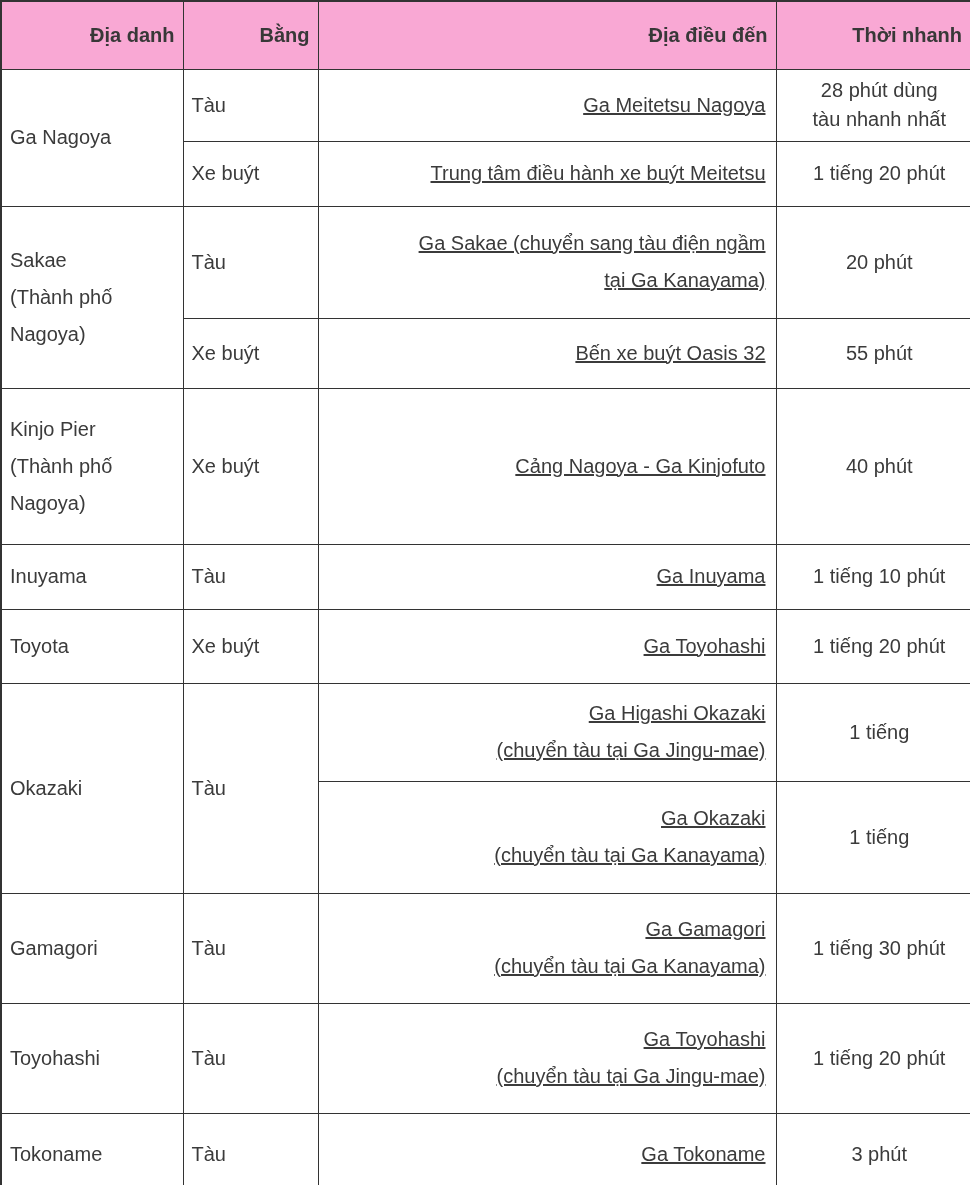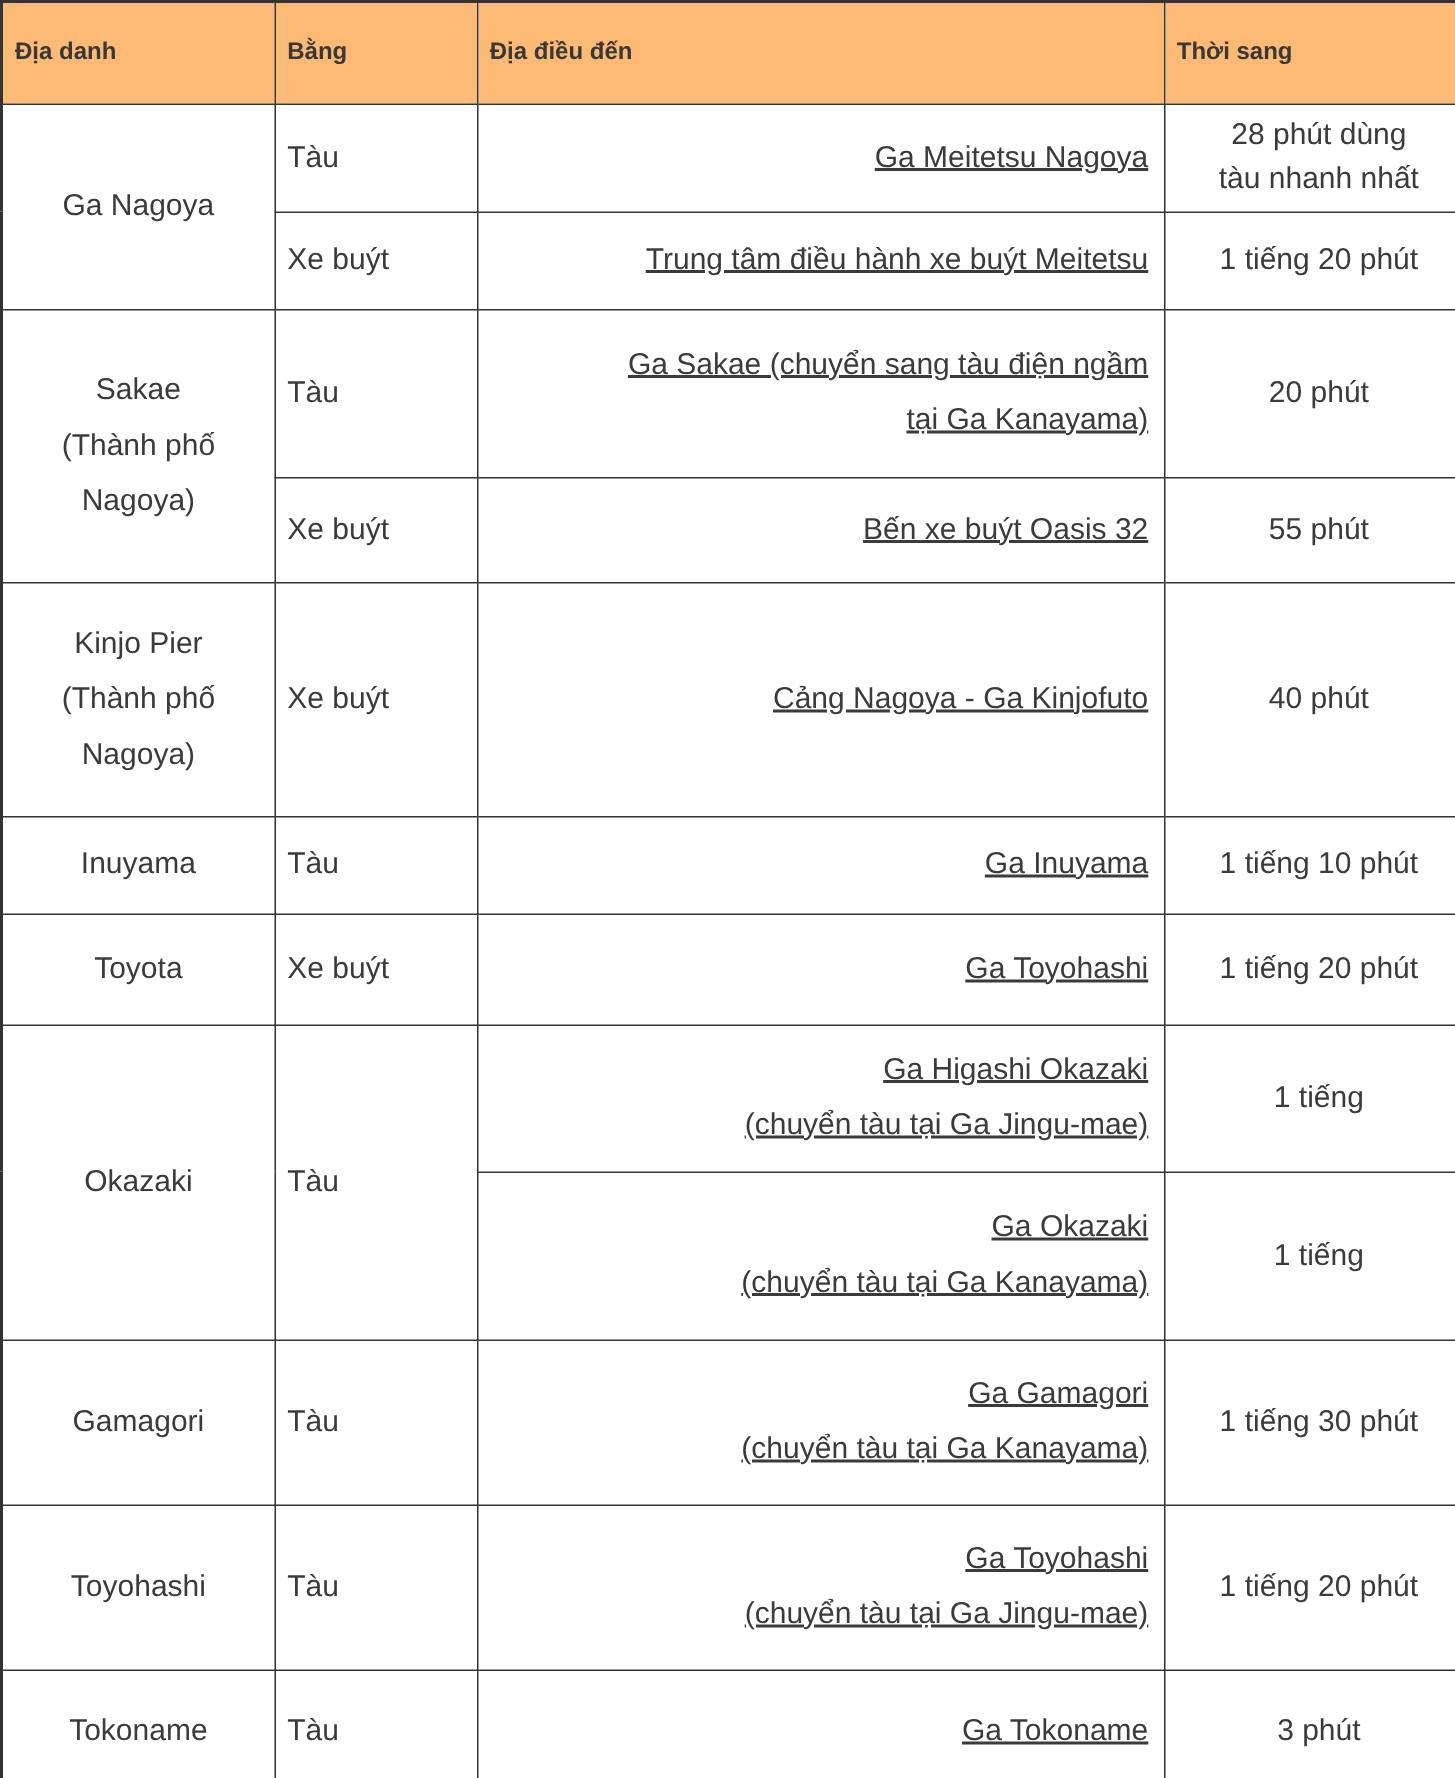--- a/index.html
+++ b/index.html
@@ -19,28 +19,27 @@
   }
   .transit-table th,
   .transit-table td {
     border: 1px solid #333333;
     vertical-align: middle;
     white-space: pre-line;
     overflow: hidden;
     padding: 4px 8px;
   }
   .transit-table th {
-    background: #fdba74;
+    background: #f9a8d4;
     font-weight: bold;
-    text-align: left;
-    font-size: 16px;
+    text-align: right;
+    font-size: 20px;
     color: #383838;
   }
   td.place-cell {
-    text-align: center;
     line-height: 1.85;
   }
   td.mode-cell {
   }
   td.dest-cell {
     text-align: right;
     padding-left: 19px;
     padding-right: 10px;
     line-height: 1.85;
     text-decoration: underline;
@@ -60,21 +59,21 @@
     <col style="width:182px">
     <col style="width:135px">
     <col style="width:458px">
     <col style="width:195px">
   </colgroup>
   <thead>
     <tr style="height:68px">
       <th>Địa danh</th>
       <th>Bằng</th>
       <th>Địa điều đến</th>
-      <th>Thời sang</th>
+      <th>Thời nhanh</th>
     </tr>
   </thead>
   <tbody>
     <tr style="height:72px">
       <td class="place-cell" rowspan="2">Ga Nagoya</td>
       <td class="mode-cell">Tàu</td>
       <td class="dest-cell">Ga Meitetsu Nagoya</td>
       <td class="time-cell">28 phút dùng
 tàu nhanh nhất</td>
     </tr>

